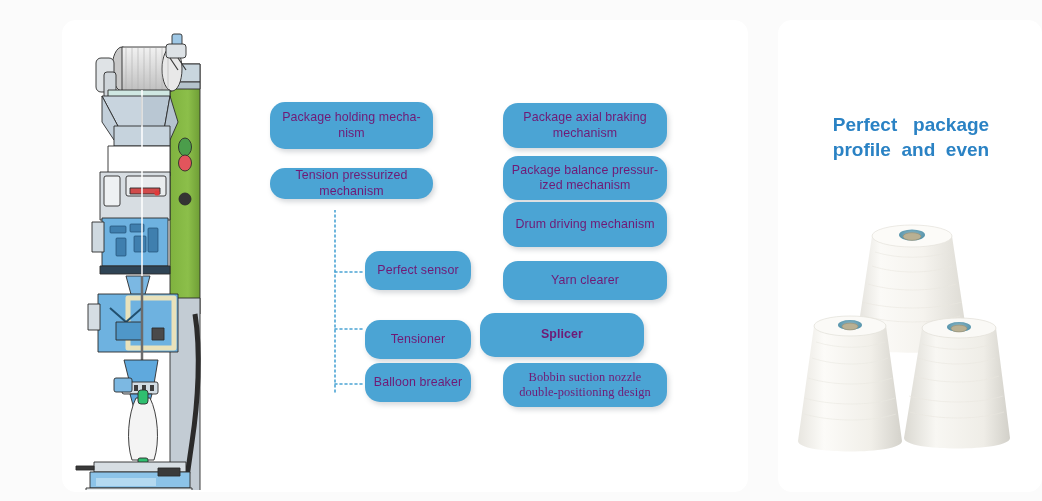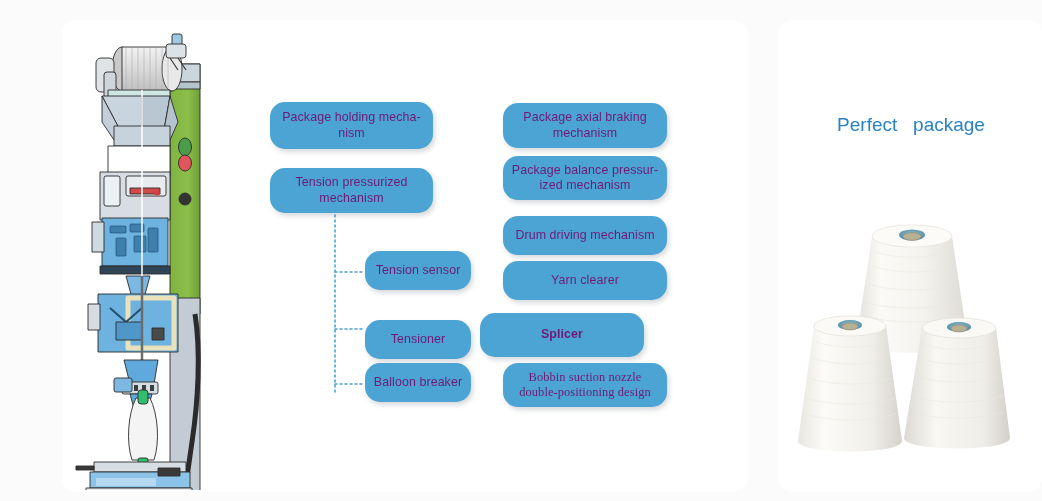--- a/index.html
+++ b/index.html
@@ -48,51 +48,51 @@
     text-align: center;
     line-height: 1.22;
     font-size: 12.4px;
     padding: 4px 8px;
     box-shadow: 2px 3px 5px rgba(120,130,140,0.30);
     letter-spacing: .1px;
   }
 
   
   #box-package-holding        { left: 270px; top: 102px; width: 163px; height: 47px; }
-  #box-tension-pressurized    { left: 270px; top: 168px; width: 163px; height: 45px; }
+  #box-tension-pressurized    { left: 270px; top: 168px; width: 163px; height: 31px; }
 
   
   #box-tension-sensor         { left: 365px; top: 251px; width: 106px; height: 39px; }
   #box-tensioner              { left: 365px; top: 320px; width: 106px; height: 39px; }
   #box-balloon-breaker        { left: 365px; top: 363px; width: 106px; height: 39px; }
 
   
   #box-package-axial          { left: 503px; top: 103px; width: 164px; height: 45px; }
   #box-package-balance        { left: 503px; top: 156px; width: 164px; height: 44px; }
-  #box-drum-driving           { left: 503px; top: 216px; width: 164px; height: 39px; text-align: center; }
+  #box-drum-driving           { left: 503px; top: 202px; width: 164px; height: 45px; text-align: center; }
   #box-yarn-clearer           { left: 503px; top: 261px; width: 164px; height: 39px; }
   #box-splicer                { left: 480px; top: 313px; width: 164px; height: 44px; font-weight: bold; }
   #box-bobbin-suction         { left: 503px; top: 363px; width: 164px; height: 44px; font-family: Liberation Serif, serif; }
 
   
   #connector { position: absolute; left: 330px; top: 210px; width: 48px; height: 190px; }
 
   
   #package-heading {
     position: absolute;
     left: 818px;
     top: 112px;
     width: 186px;
     color: #2a82c4;
     font-size: 19px;
     line-height: 1.34;
     text-align: center;
     font-family: "Liberation Sans", sans-serif;
   }
-  #package-heading .ln { display: block; white-space: pre; }
+  #package-heading .ln { display: block; white-space: pre; font-weight: bold; }
 
   
   #yarn-cones {
     position: absolute;
     left: 792px;
     top: 206px;
     width: 240px;
     height: 252px;
   }
 </style>
@@ -232,32 +232,33 @@
     <path d="M5 62 L34 62"></path>
 
     <path d="M5 119 L34 119"></path>
 
     <path d="M5 174 L34 174"></path>
   </g>
 </svg>
 
 <div class="flow-box" id="box-package-holding">Package holding mecha-<br>nism</div>
 <div class="flow-box" id="box-tension-pressurized">Tension pressurized<br>mechanism</div>
-<div class="flow-box" id="box-tension-sensor">Tension sensor</div>
+<div class="flow-box" id="box-tension-sensor">Perfect sensor</div>
 <div class="flow-box" id="box-tensioner">Tensioner</div>
 <div class="flow-box" id="box-balloon-breaker">Balloon breaker</div>
 <div class="flow-box" id="box-package-axial">Package axial braking<br>mechanism</div>
 <div class="flow-box" id="box-package-balance">Package balance pressur-<br>ized mechanism</div>
 <div class="flow-box" id="box-drum-driving">Drum driving mechanism</div>
 <div class="flow-box" id="box-yarn-clearer">Yarn clearer</div>
 <div class="flow-box" id="box-splicer">Splicer</div>
 <div class="flow-box" id="box-bobbin-suction">Bobbin suction nozzle<br>double-positioning design</div>
 
 <div id="package-heading">
   <span class="ln">Perfect   package</span>
+  <span class="ln">profile  and  even</span>
 </div>
 
 <svg id="yarn-cones" viewBox="0 0 240 252" xmlns="http://www.w3.org/2000/svg">
   <defs>
     <linearGradient id="coneTop" x1="0" y1="0" x2="1" y2="0">
       <stop offset="0%" stop-color="#e2e0da"></stop>
       <stop offset="22%" stop-color="#fbfaf7"></stop>
       <stop offset="60%" stop-color="#f5f3ee"></stop>
       <stop offset="100%" stop-color="#dcdad3"></stop>
     </linearGradient>

